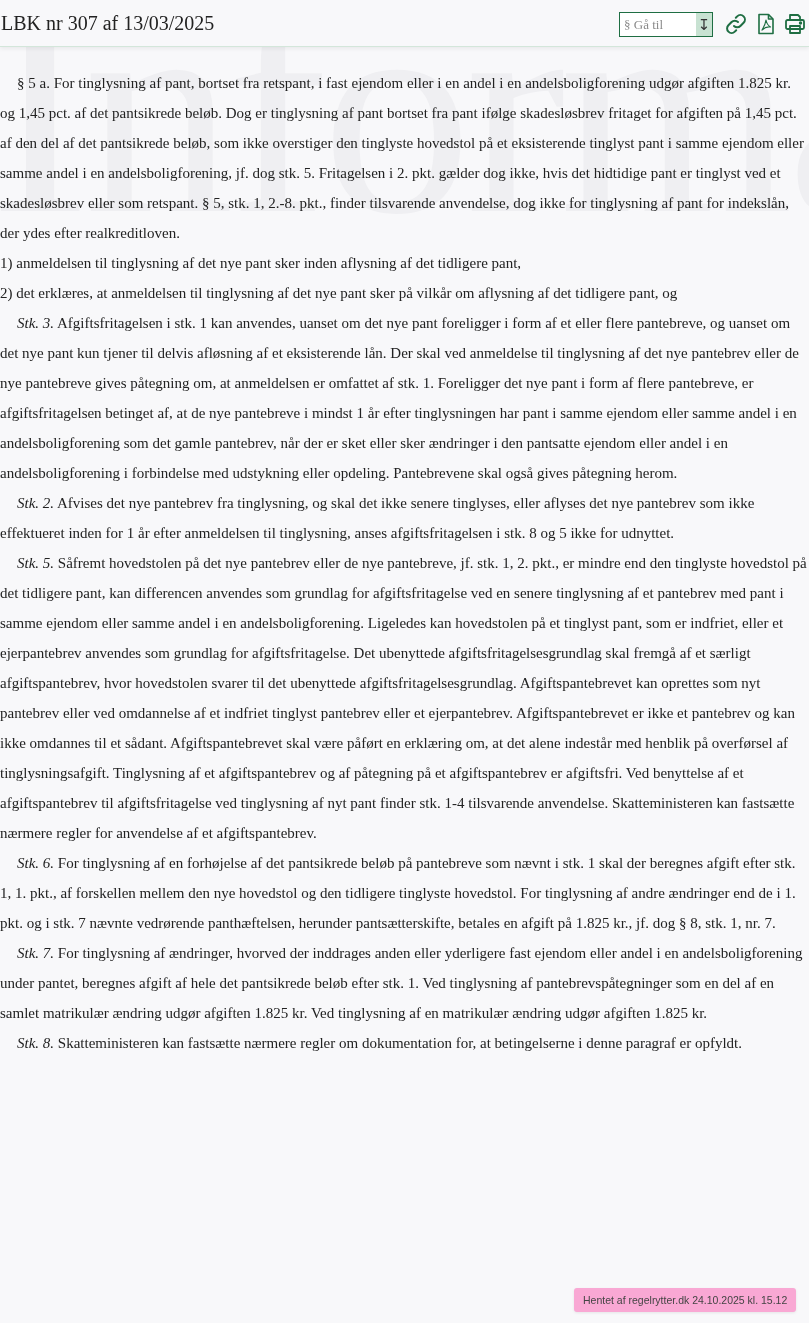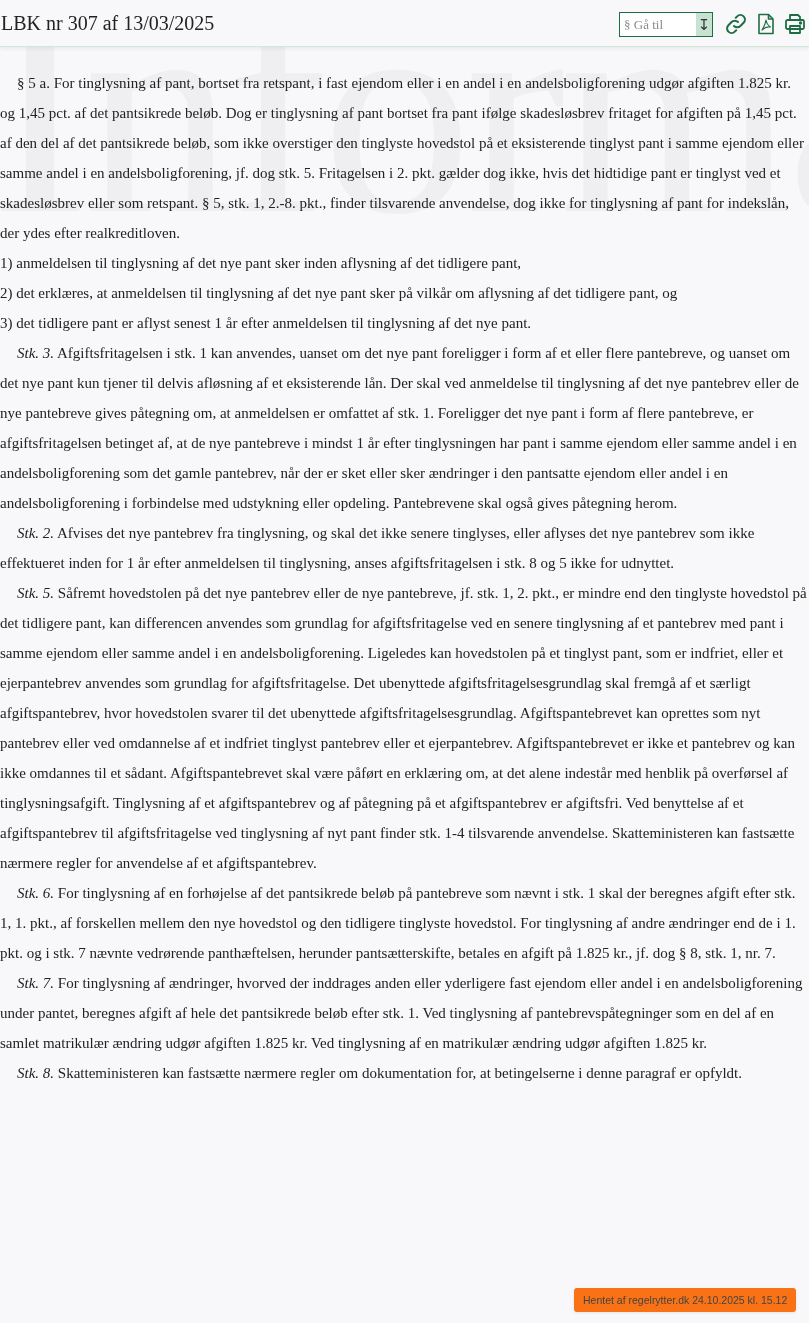--- a/index.html
+++ b/index.html
@@ -51,21 +51,21 @@
       position: absolute; left: 0; top: 68px; width: 809px;
       font-family: Liberation Serif, serif;
       font-size: 15px; line-height: 30px; color: #222;
       z-index: 1;
     }
     .content p { margin: 0; }
     .indent { text-indent: 17px; }
     .stk { font-style: italic; }
     .footer-badge {
       position: absolute; left: 574px; top: 1288px;
-      background: #f97316; border-radius: 3px;
+      background: #f9a8d4; border-radius: 3px;
       box-shadow: 0 1px 3px rgba(0,0,0,0.08);
       padding: 6px 9px; font-family: "Liberation Sans", sans-serif;
       font-size: 10.5px; color: #444; z-index: 2;
     }
   </style>
 </head>
 <body>
 
 <div class="watermark">Informa</div>
 
@@ -101,21 +101,20 @@
       <rect x="7" y="14" width="10" height="7"></rect>
       <circle cx="17.5" cy="11" r="0.8" fill="#1f6e43"></circle>
     </svg>
   </div>
 </div>
 
 <div class="content">
   <p class="indent">§ 5 a. For tinglysning af pant, bortset fra retspant, i fast ejendom eller i en andel i en andelsboligforening udgør afgiften 1.825 kr. og 1,45 pct. af det pantsikrede beløb. Dog er tinglysning af pant bortset fra pant ifølge skadesløsbrev fritaget for afgiften på 1,45 pct. af den del af det pantsikrede beløb, som ikke overstiger den tinglyste hovedstol på et eksisterende tinglyst pant i samme ejendom eller samme andel i en andelsboligforening, jf. dog stk. 5. Fritagelsen i 2. pkt. gælder dog ikke, hvis det hidtidige pant er tinglyst ved et skadesløsbrev eller som retspant. § 5, stk. 1, 2.-8. pkt., finder tilsvarende anvendelse, dog ikke for tinglysning af pant for indekslån, der ydes efter realkreditloven.</p>
   <p>1) anmeldelsen til tinglysning af det nye pant sker inden aflysning af det tidligere pant,</p>
   <p>2) det erklæres, at anmeldelsen til tinglysning af det nye pant sker på vilkår om aflysning af det tidligere pant, og</p>
-  <p>3) det tidligere pant er aflyst senest 1 år efter anmeldelsen til tinglysning af det nye pant.</p>
   <p class="indent"><span class="stk">Stk. 3.</span><span> Afgiftsfritagelsen i stk. 1 kan anvendes, uanset om det nye pant foreligger i form af et eller flere pantebreve, og uanset om det nye pant kun tjener til delvis afløsning af et eksisterende lån. Der skal ved anmeldelse til tinglysning af det nye pantebrev eller de nye pantebreve gives påtegning om, at anmeldelsen er omfattet af stk. 1. Foreligger det nye pant i form af flere pantebreve, er afgiftsfritagelsen betinget af, at de nye pantebreve i mindst 1 år efter tinglysningen har pant i samme ejendom eller samme andel i en andelsboligforening som det gamle pantebrev, når der er sket eller sker ændringer i den pantsatte ejendom eller andel i en andelsboligforening i forbindelse med udstykning eller opdeling. Pantebrevene skal også gives påtegning herom.</span></p>
   <p class="indent"><span class="stk">Stk. 2.</span><span> Afvises det nye pantebrev fra tinglysning, og skal det ikke senere tinglyses, eller aflyses det nye pantebrev som ikke effektueret inden for 1 år efter anmeldelsen til tinglysning, anses afgiftsfritagelsen i stk. 8 og 5 ikke for udnyttet.</span></p>
   <p class="indent"><span class="stk">Stk. 5.</span><span> Såfremt hovedstolen på det nye pantebrev eller de nye pantebreve, jf. stk. 1, 2. pkt., er mindre end den tinglyste hovedstol på det tidligere pant, kan differencen anvendes som grundlag for afgiftsfritagelse ved en senere tinglysning af et pantebrev med pant i samme ejendom eller samme andel i en andelsboligforening. Ligeledes kan hovedstolen på et tinglyst pant, som er indfriet, eller et ejerpantebrev anvendes som grundlag for afgiftsfritagelse. Det ubenyttede afgiftsfritagelsesgrundlag skal fremgå af et særligt afgiftspantebrev, hvor hovedstolen svarer til det ubenyttede afgiftsfritagelsesgrundlag. Afgiftspantebrevet kan oprettes som nyt pantebrev eller ved omdannelse af et indfriet tinglyst pantebrev eller et ejerpantebrev. Afgiftspantebrevet er ikke et pantebrev og kan ikke omdannes til et sådant. Afgiftspantebrevet skal være påført en erklæring om, at det alene indestår med henblik på overførsel af tinglysningsafgift. Tinglysning af et afgiftspantebrev og af påtegning på et afgiftspantebrev er afgiftsfri. Ved benyttelse af et afgiftspantebrev til afgiftsfritagelse ved tinglysning af nyt pant finder stk. 1-4 tilsvarende anvendelse. Skatteministeren kan fastsætte nærmere regler for anvendelse af et afgiftspantebrev.</span></p>
   <p class="indent"><span class="stk">Stk. 6.</span><span> For tinglysning af en forhøjelse af det pantsikrede beløb på pantebreve som nævnt i stk. 1 skal der beregnes afgift efter stk. 1, 1. pkt., af forskellen mellem den nye hovedstol og den tidligere tinglyste hovedstol. For tinglysning af andre ændringer end de i 1. pkt. og i stk. 7 nævnte vedrørende panthæftelsen, herunder pantsætterskifte, betales en afgift på 1.825 kr., jf. dog § 8, stk. 1, nr. 7.</span></p>
   <p class="indent"><span class="stk">Stk. 7.</span><span> For tinglysning af ændringer, hvorved der inddrages anden eller yderligere fast ejendom eller andel i en andelsboligforening under pantet, beregnes afgift af hele det pantsikrede beløb efter stk. 1. Ved tinglysning af pantebrevspåtegninger som en del af en samlet matrikulær ændring udgør afgiften 1.825 kr. Ved tinglysning af en matrikulær ændring udgør afgiften 1.825 kr.</span></p>
   <p class="indent"><span class="stk">Stk. 8.</span><span> Skatteministeren kan fastsætte nærmere regler om dokumentation for, at betingelserne i denne paragraf er opfyldt.</span></p>
 </div>
 
 <div class="footer-badge">Hentet af regelrytter.dk 24.10.2025 kl. 15.12</div>
 

